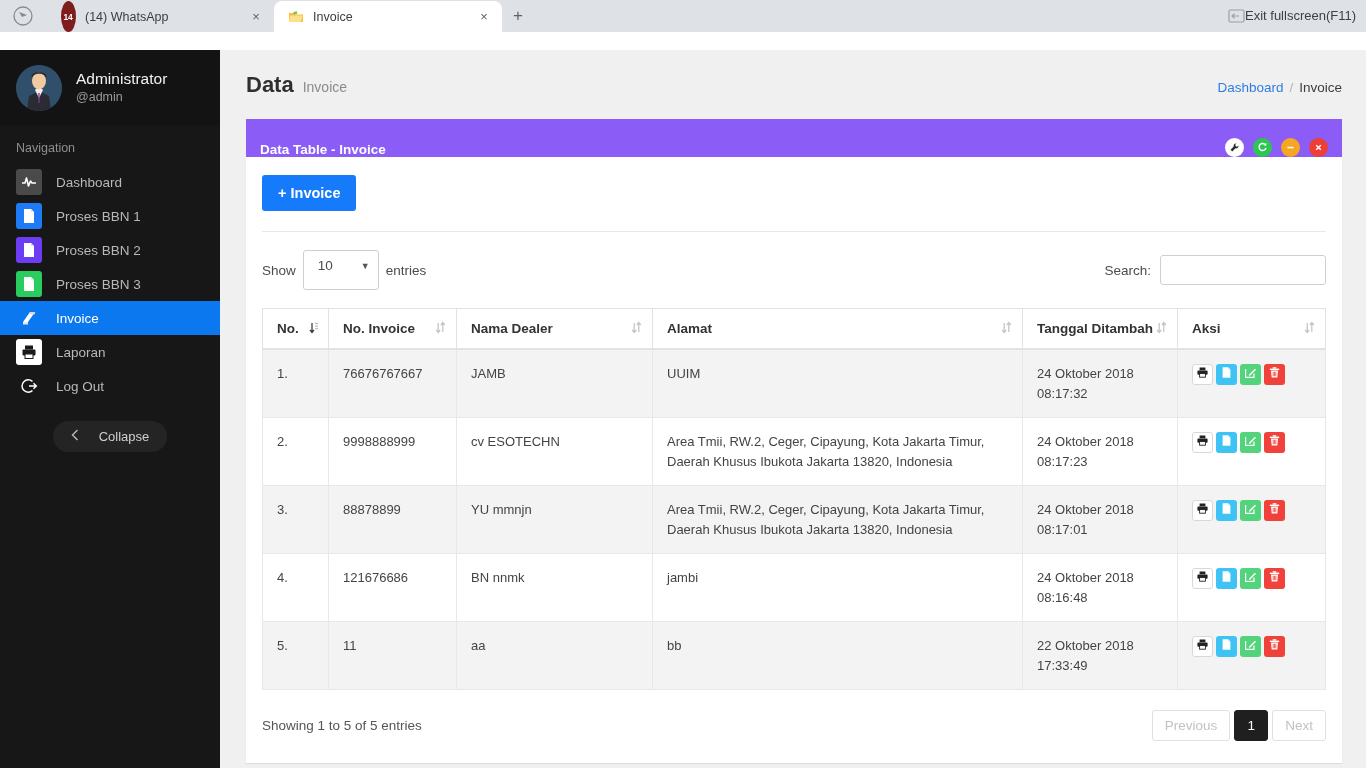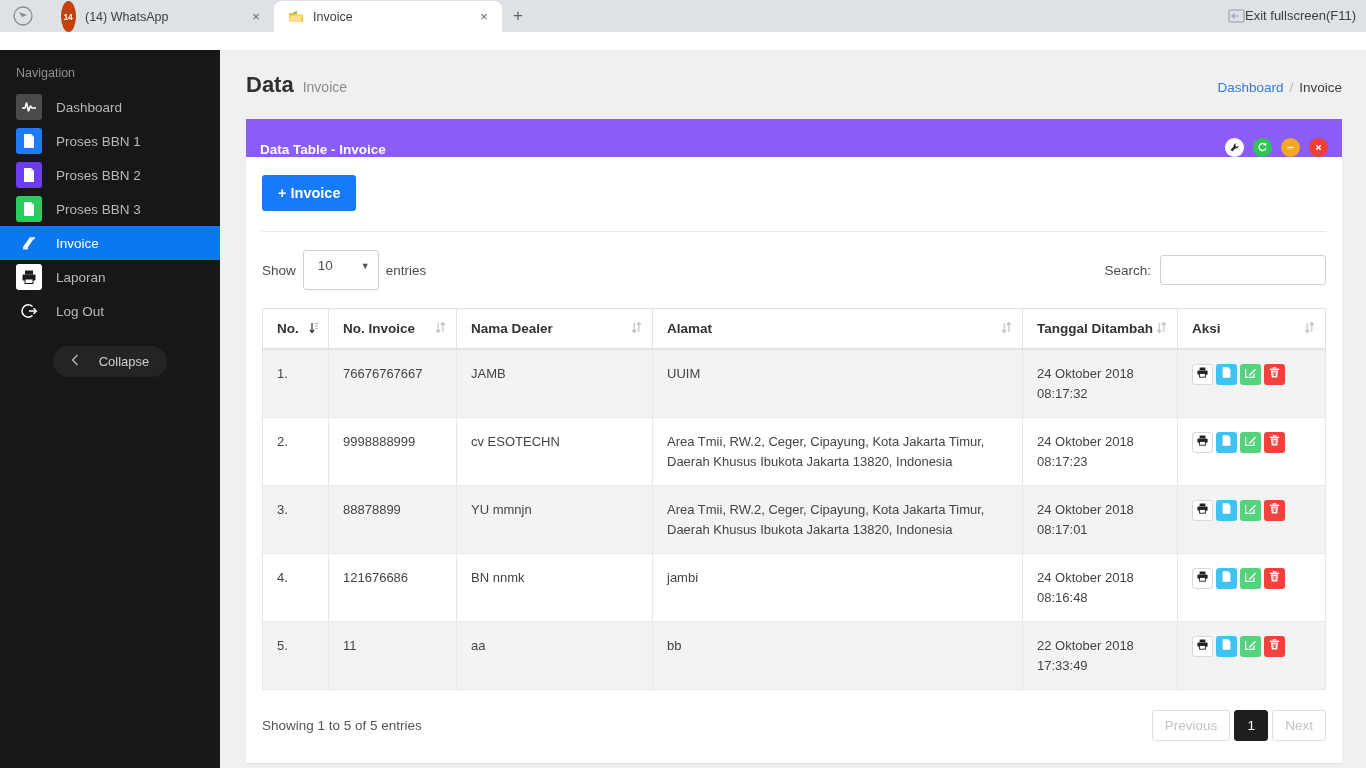--- a/index.html
+++ b/index.html
@@ -26,21 +26,21 @@
     padding: 0 10px 0 14px; gap: 9px;
     border-top-left-radius: 8px; border-top-right-radius: 8px;
     font-size: 12.5px; color: #3c4043;
     min-width: 228px; position: relative;
   }
   .tab.inactive { background: #dee1e6; }
   .tab.active { background: #ffffff; }
   .tab-favicon { width: 16px; height: 16px; flex: 0 0 16px; position: relative; display:flex; align-items:center; justify-content:center;}
   .wa-badge {
     width: 15px; height: 31px; border-radius: 50%;
-    background: #c2410c; color: #fff; font-size: 8.5px; font-weight: bold;
+    background: #7f1d1d; color: #fff; font-size: 8.5px; font-weight: bold;
     display: flex; align-items: center; justify-content: center; letter-spacing: -0.3px;
   }
   .tab-title { flex: 1; white-space: nowrap; overflow: hidden; text-overflow: ellipsis; }
   .tab-close { width: 16px; height: 16px; display:flex; align-items:center; justify-content:center;
     color: #5f6368; font-size: 13px; line-height: 1; }
   .newtab-btn { width: 28px; height: 28px; margin-bottom: 2px; margin-left: 2px;
     display:flex; align-items:center; justify-content:center; color:#5f6368; font-size:17px; }
   .exit-fullscreen {
     position: absolute; right: 10px; top: 0; height: 31px;
     display: flex; align-items: center; 
@@ -229,20 +229,36 @@
     <svg width="17" height="14" viewBox="0 0 17 14">
       <rect x="1" y="1" width="15" height="12" rx="1.5" fill="none" stroke="#9aa0a6" stroke-width="1.2"></rect>
       <path d="M11 7 L4 7 M6.6 4.6 L4 7 L6.6 9.4" fill="none" stroke="#9aa0a6" stroke-width="1.2"></path>
     </svg>
     <span>Exit fullscreen(F11)</span>
   </div>
 </div>
 
 <div id="sidebar">
 
+  <div class="user-panel">
+    <div class="avatar">
+      <svg width="46" height="46" viewBox="0 0 46 46">
+        <circle cx="23" cy="23" r="23" fill="#2f4f6b"></circle>
+        <path d="M23 26 L33 31 L35 46 L11 46 L13 31 Z" fill="#2b2b33"></path>
+        <path d="M19 25 L23 33 L27 25 L26 24 L20 24 Z" fill="#f0f0f0"></path>
+        <path d="M22.2 28 L23.8 28 L23.4 38 L22.6 38 Z" fill="#a03ca0"></path>
+        <ellipse cx="23" cy="16" rx="7" ry="8.5" fill="#f2c9a0"></ellipse>
+        <path d="M15.6 14 C16 7 30 7 30.4 14 L30.4 11 C30 6 16 6 15.6 11 Z" fill="#2a2a2a"></path>
+      </svg>
+    </div>
+    <div class="user-meta">
+      <div class="user-name">Administrator</div>
+      <div class="user-handle">@admin</div>
+    </div>
+  </div>
 
   <div class="nav-header">Navigation</div>
 
   <div class="nav-item">
     <span class="nav-icon" style="background:#4a4a4a;">
       <svg width="18" height="18" viewBox="0 0 18 18">
           <path d="M2 10 L5 10 L6.5 5 L8.5 13 L10.5 8 L12 10 L16 10" fill="none" stroke="#fff" stroke-width="1.6" stroke-linejoin="round"></path>
         </svg>
     </span>
     <span>Dashboard</span>

